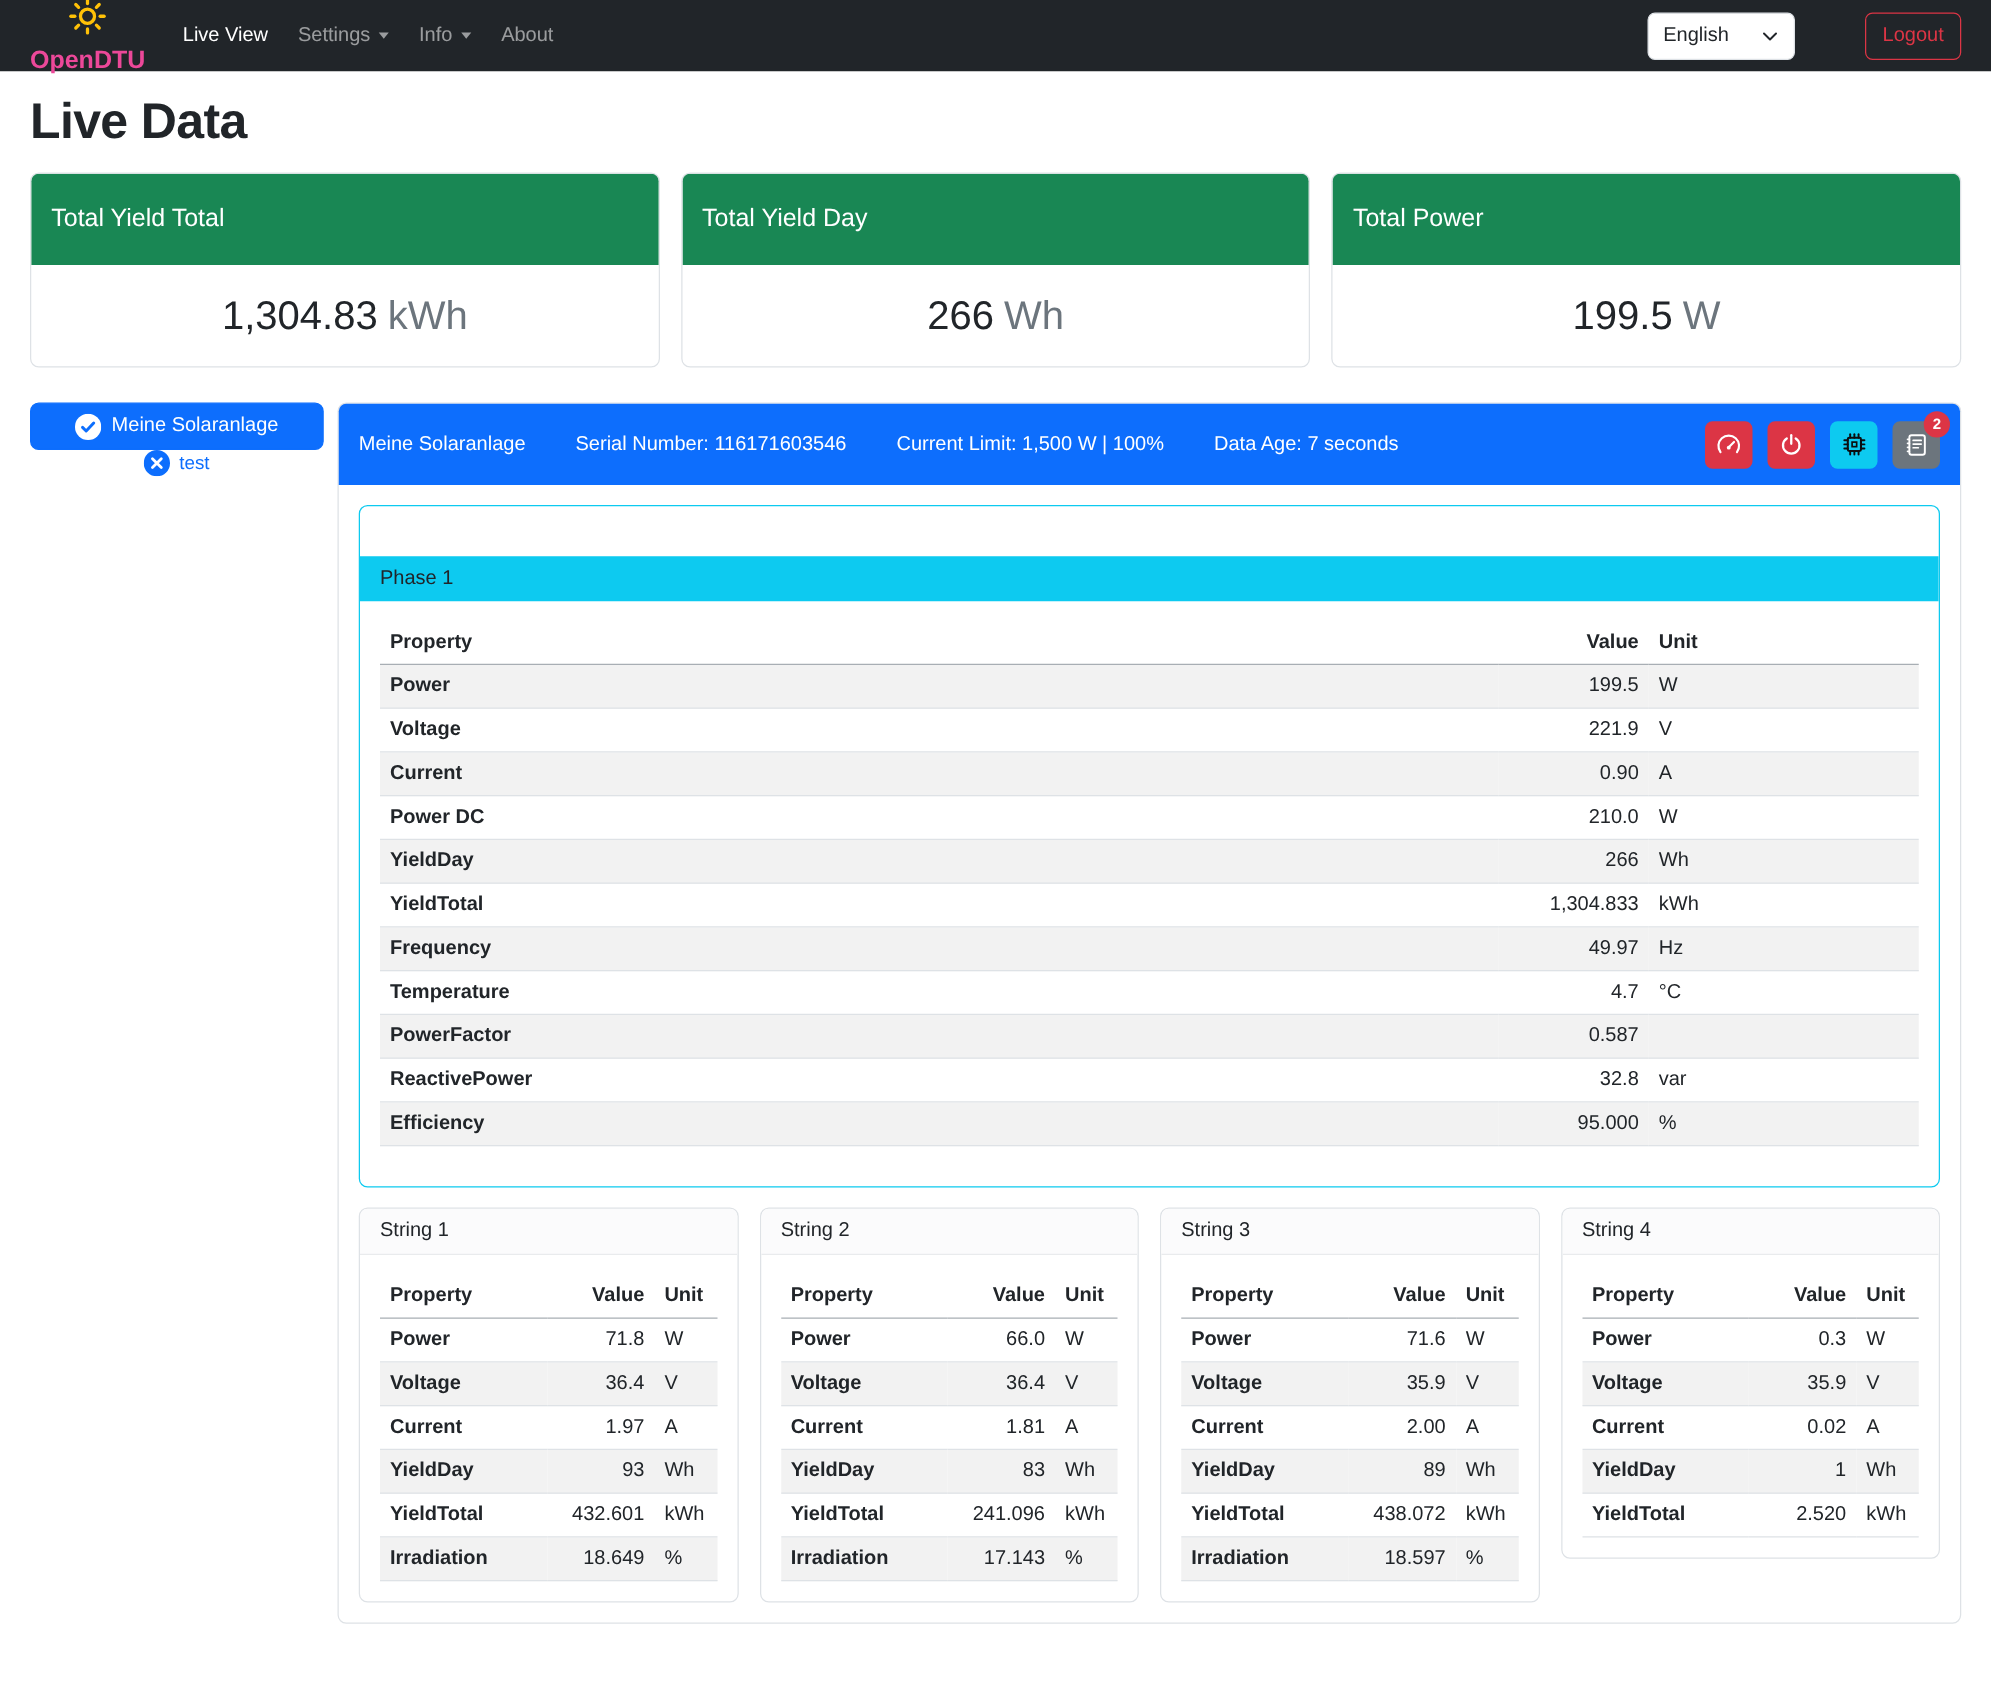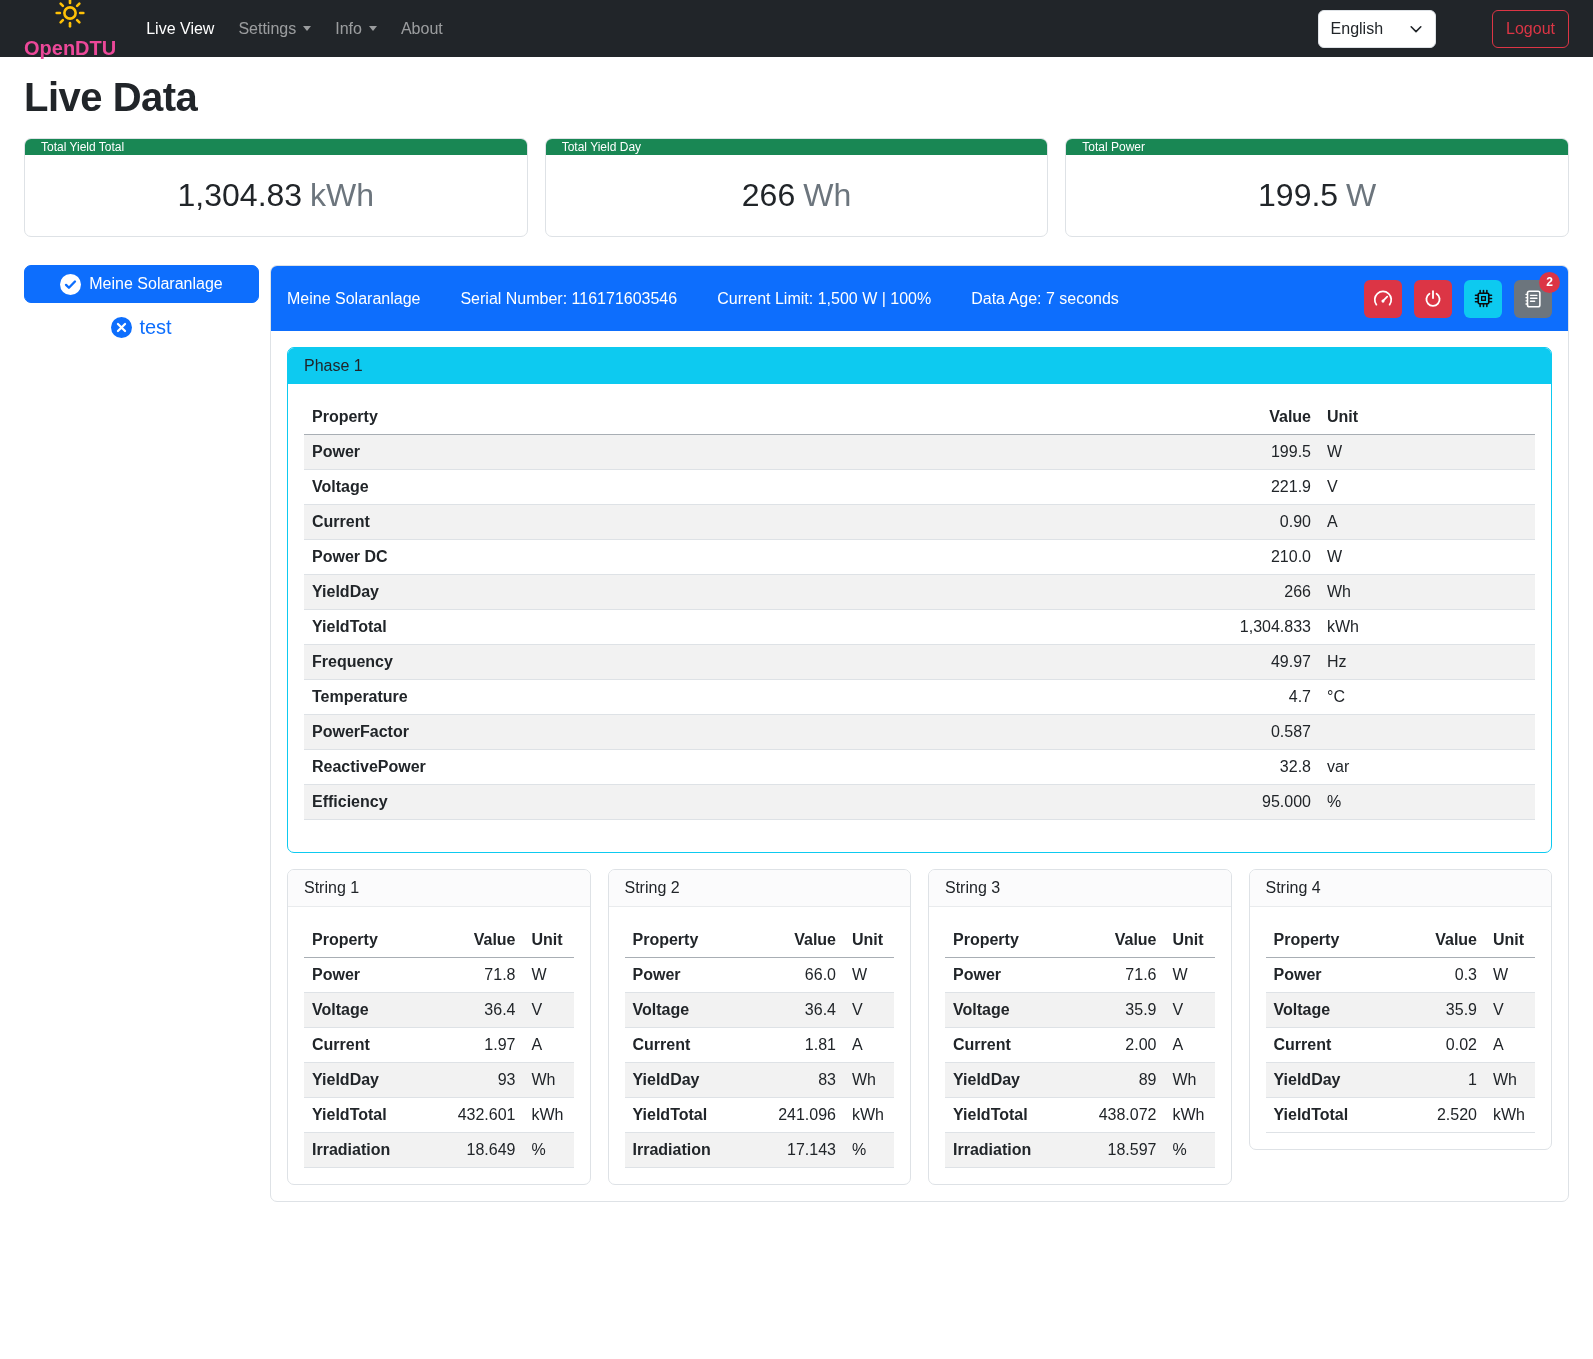--- a/index.html
+++ b/index.html
@@ -16,47 +16,47 @@
   .nav-right { margin-left:auto; display:flex; align-items:center; gap:18px; }
   .lang-select { background:#fff; color:#212529; border-radius:6px; height:38px; display:flex; align-items:center; gap:26px; padding:0 12px; cursor:pointer; border:1px solid #dee2e6; }
   .logout-btn { background:transparent; color:#dc3545; border:1px solid #dc3545; border-radius:6px; height:38px; padding:0 13px; font-size:16px; cursor:pointer; font-family:inherit;margin-left:38px; }
 
   
   .container { padding:0 24px; }
   h1.page-title { font-size:40px; font-weight:700; margin:18px 0 18px; letter-spacing:-.5px; }
 
   .summary-row { display:flex; gap:17px; }
   .sum-card { flex:1; border:1px solid #dee2e6; border-radius:7px; overflow:hidden; background:#fff; }
-  .sum-card-header { background:#198754; color:#fff; padding:1px 16px; font-size:12px; }
+  .sum-card-header { background:#198754; color:#fff; padding:25px 16px; font-size:20px; }
   .sum-card-body { padding:22px 16px; text-align:center; font-size:32px; }
   .sum-value { font-weight:500; color:#212529; }
   .sum-unit { color:#6c757d; margin-left:8px; }
 
   .content-row { display:flex; gap:11px; margin-top:28px; align-items:flex-start; padding-bottom:26px; }
 
   
   .sidebar { width:235px; flex:0 0 235px; }
   .inv-btn { width:100%; background:#0d6efd; border:1px solid #0d6efd; color:#fff; border-radius:7px; height:38px; display:flex; align-items:center; justify-content:center; gap:8px; font-size:16px; cursor:pointer; font-family:inherit; }
-  .inv-alt { margin-top:13px; display:flex; align-items:center; justify-content:center; gap:7px; color:#0d6efd; cursor:pointer; font-size:20px; }
+  .inv-alt { margin-top:0; display:flex; align-items:center; justify-content:center; gap:7px; color:#0d6efd; cursor:pointer; font-size:15px; }
 
   
   .main-card { flex:1; border:1px solid #dee2e6; border-radius:7px; background:#fff; overflow:visible; }
   .main-card-header { background:#0d6efd; border-radius:6px 6px 0 0; color:#fff; min-height:65px; display:flex; align-items:center; padding:13px 16px; gap:40px; }
   .hdr-btns { margin-left:auto; display:flex; gap:12px; }
   .icon-btn { width:38px; height:38px; border-radius:6px; border:none; display:flex; align-items:center; justify-content:center; cursor:pointer; position:relative; padding:0; }
   .icon-btn.red { background:#dc3545; }
   .icon-btn.cyan { background:#0dcaf0; }
   .icon-btn.gray { background:#6c757d; }
   .badge { position:absolute; top:-8px; right:-8px; min-width:21px; height:21px; background:#dc3545; color:#fff; border-radius:50%; font-size:12px; font-weight:700; display:flex; align-items:center; justify-content:center; }
 
   .main-card-body { padding:16px; }
 
   
   .phase-card { border:1px solid #0dcaf0; border-radius:7px; overflow:hidden; background:#fff; }
-  .phase-card-header { background:#0dcaf0; color:#212529; padding:9px 16px; }
+  .phase-card-header { background:#0dcaf0; color:#212529; padding:9px 16px;margin-top:40px; }
   .card-body { padding:16px 16px 0; }
 
   table { width:100%; border-collapse:collapse; margin-bottom:32px; }
   th, td { padding:8px; font-size:16px; border-bottom:1px solid #dee2e6; text-align:left; vertical-align:middle; }
   thead th { border-bottom:1px solid #a8aeb4; font-weight:700; }
   td.col-prop { font-weight:700; }
   th.col-val, td.col-val { text-align:right; }
   .phase-card th.col-val, .phase-card td.col-val { width:120px; }
   .phase-card th.col-unit, .phase-card td.col-unit { width:216px; }
   .phase-card tbody tr:nth-child(odd) { background:#f2f2f2; }

